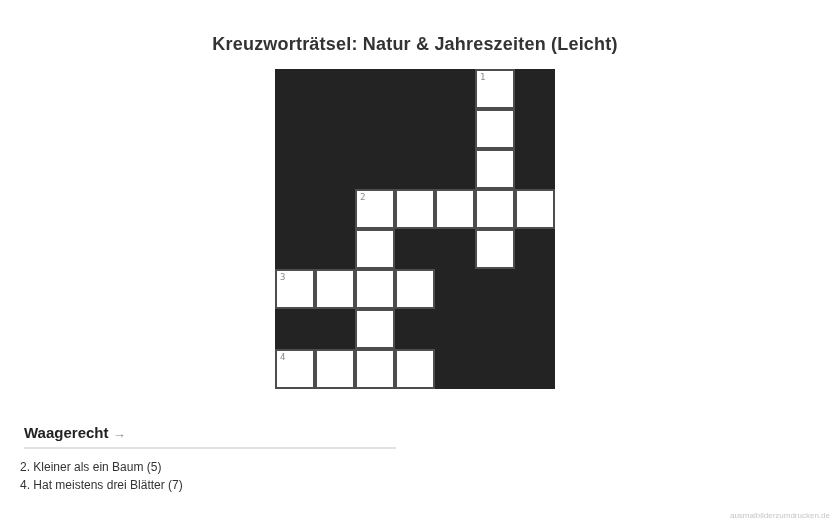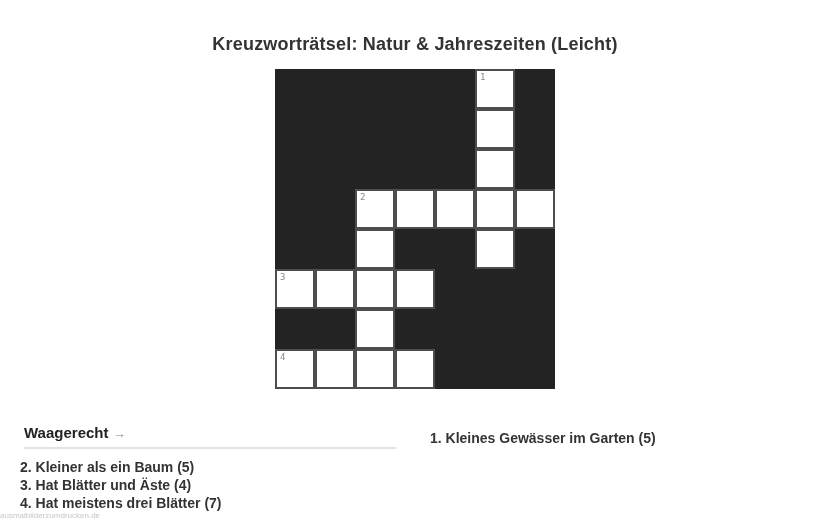--- a/index.html
+++ b/index.html
@@ -60,30 +60,29 @@
     color: #888888;
     font-weight: normal;
     font-size: 13px;
   }
   .clue-list {
     list-style: none;
     margin: 9px 0 0 0;
     padding: 0;
   }
   .clue-list li {
-    font-size: 14px;
+    font-size: 12px;
     color: #333333;
     line-height: 18px;
-    font-weight: bold;
   }
 
   .footer {
     position: absolute;
     top: 511px; left: 0; width: 830px;
-    text-align: left;
+    text-align: right;
     font-size: 8px;
     color: #c6c6c6;
   }
 </style>
 </head>
 <body>
 
 <div class="page">
 
   <h1 class="title">Kreuzworträtsel: Natur &amp; Jahreszeiten (Leicht)</h1>
@@ -118,26 +117,24 @@
       <div class="cell" style="left: 120px; top: 280px; width: 40px; height: 40px; background: rgb(255, 255, 255); border-color: rgb(77, 77, 77);"></div>
     </div>
 
   <section class="clue-col left">
     <h2 class="clue-heading">
       <span>Waagerecht</span>
       <span class="arrow">→</span>
     </h2>
     <ul class="clue-list">
       <li>2. Kleiner als ein Baum (5)</li>
-      <li>3. Hat Blätter und Äste (4)</li>
       <li>4. Hat meistens drei Blätter (7)</li>
     </ul>
   </section>
 
   <section class="clue-col right">
     <ul class="clue-list">
-      <li>1. Kleines Gewässer im Garten (5)</li>
     </ul>
   </section>
 
   <div class="footer">ausmalbilderzumdrucken.de</div>
 
 </div>
 
 </body></html>

